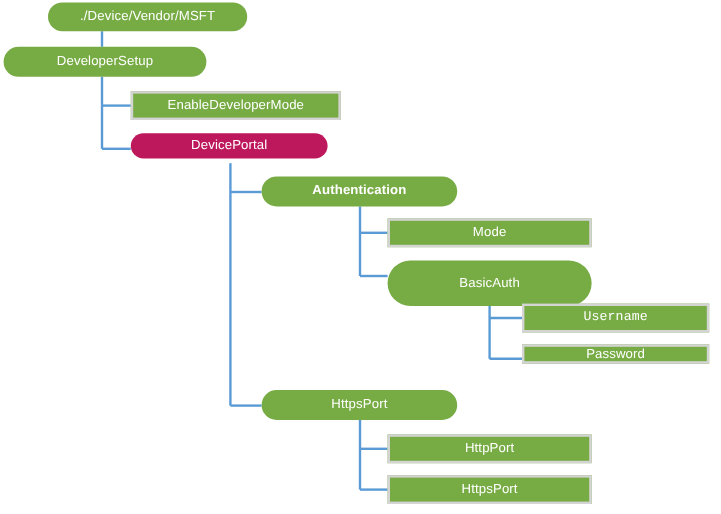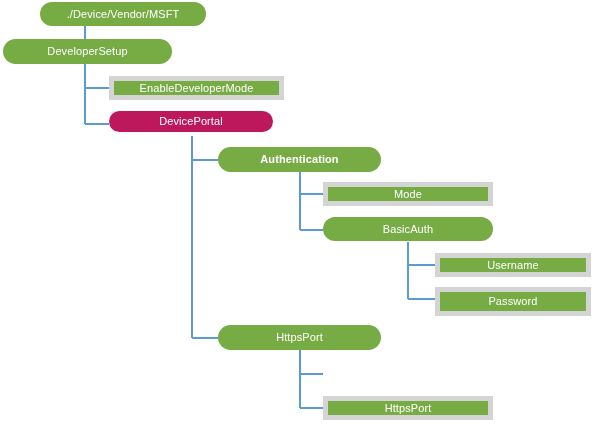--- a/index.html
+++ b/index.html
@@ -33,21 +33,21 @@
     font-size: 11px;
     line-height: 1;
     display: flex;
     align-items: center;
     justify-content: center;
     text-align: center;
     white-space: nowrap;
     letter-spacing: 0.1px;
   }
   .node.leaf {
-    border: 5px solid #be185d;
+    border: 2px solid #be185d;
     border-radius: 0;
   }
   .node.branch {
     border: 0;
     border-radius: 999px;
   }
   .node.root {
     border: 0;
     border-radius: 999px;
   }
@@ -105,34 +105,37 @@
   </div>
 
   <div class="node branch" style="left: 218px; top: 147px; width: 163px; height: 25px; background: rgb(119, 171, 68); color: rgb(255, 255, 255); font-weight: bold;">
     <span class="node-label">Authentication</span>
   </div>
 
   <div class="node leaf" style="left: 323px; top: 182px; width: 170px; height: 24px; background: rgb(119, 171, 68); color: rgb(255, 255, 255); border-color: rgb(212, 212, 212);">
     <span class="node-label">Mode</span>
   </div>
 
-  <div class="node branch" style="left: 323px; top: 217px; width: 170px; height: 24px; background: rgb(119, 171, 68); color: rgb(255, 255, 255);">
+  <div class="node branch" style="left: 323px; top: 217px; width: 170px; height: 38px; background: rgb(119, 171, 68); color: rgb(255, 255, 255);">
     <span class="node-label">BasicAuth</span>
   </div>
 
-  <div class="node leaf" style="left: 435px; top: 253px; width: 156px; height: 24px; background: rgb(119, 171, 68); color: rgb(255, 255, 255); border-color: rgb(212, 212, 212);">
+  <div class="node leaf" style="left: 435px; top: 253px; width: 156px; height: 24px; background: rgb(119, 171, 68); color: rgb(255, 255, 255); border-color: rgb(212, 212, 212); font-family: Liberation Mono, monospace;">
     <span class="node-label">Username</span>
   </div>
 
-  <div class="node leaf" style="left: 435px; top: 287px; width: 156px; height: 29px; background: rgb(119, 171, 68); color: rgb(255, 255, 255); border-color: rgb(212, 212, 212);">
+  <div class="node leaf" style="left: 435px; top: 287px; width: 156px; height: 16px; background: rgb(119, 171, 68); color: rgb(255, 255, 255); border-color: rgb(212, 212, 212);">
     <span class="node-label">Password</span>
   </div>
 
   <div class="node branch" style="left: 218px; top: 325px; width: 163px; height: 25px; background: rgb(119, 171, 68); color: rgb(255, 255, 255);">
     <span class="node-label">HttpsPort</span>
   </div>
 
+  <div class="node leaf" style="left: 323px; top: 362px; width: 170px; height: 24px; background: rgb(119, 171, 68); color: rgb(255, 255, 255); border-color: rgb(212, 212, 212);">
+    <span class="node-label">HttpPort</span>
+  </div>
 
   <div class="node leaf" style="left: 323px; top: 396px; width: 170px; height: 24px; background: rgb(119, 171, 68); color: rgb(255, 255, 255); border-color: rgb(212, 212, 212);">
     <span class="node-label">HttpsPort</span>
   </div>
 
 </div>
 
 </body></html>

